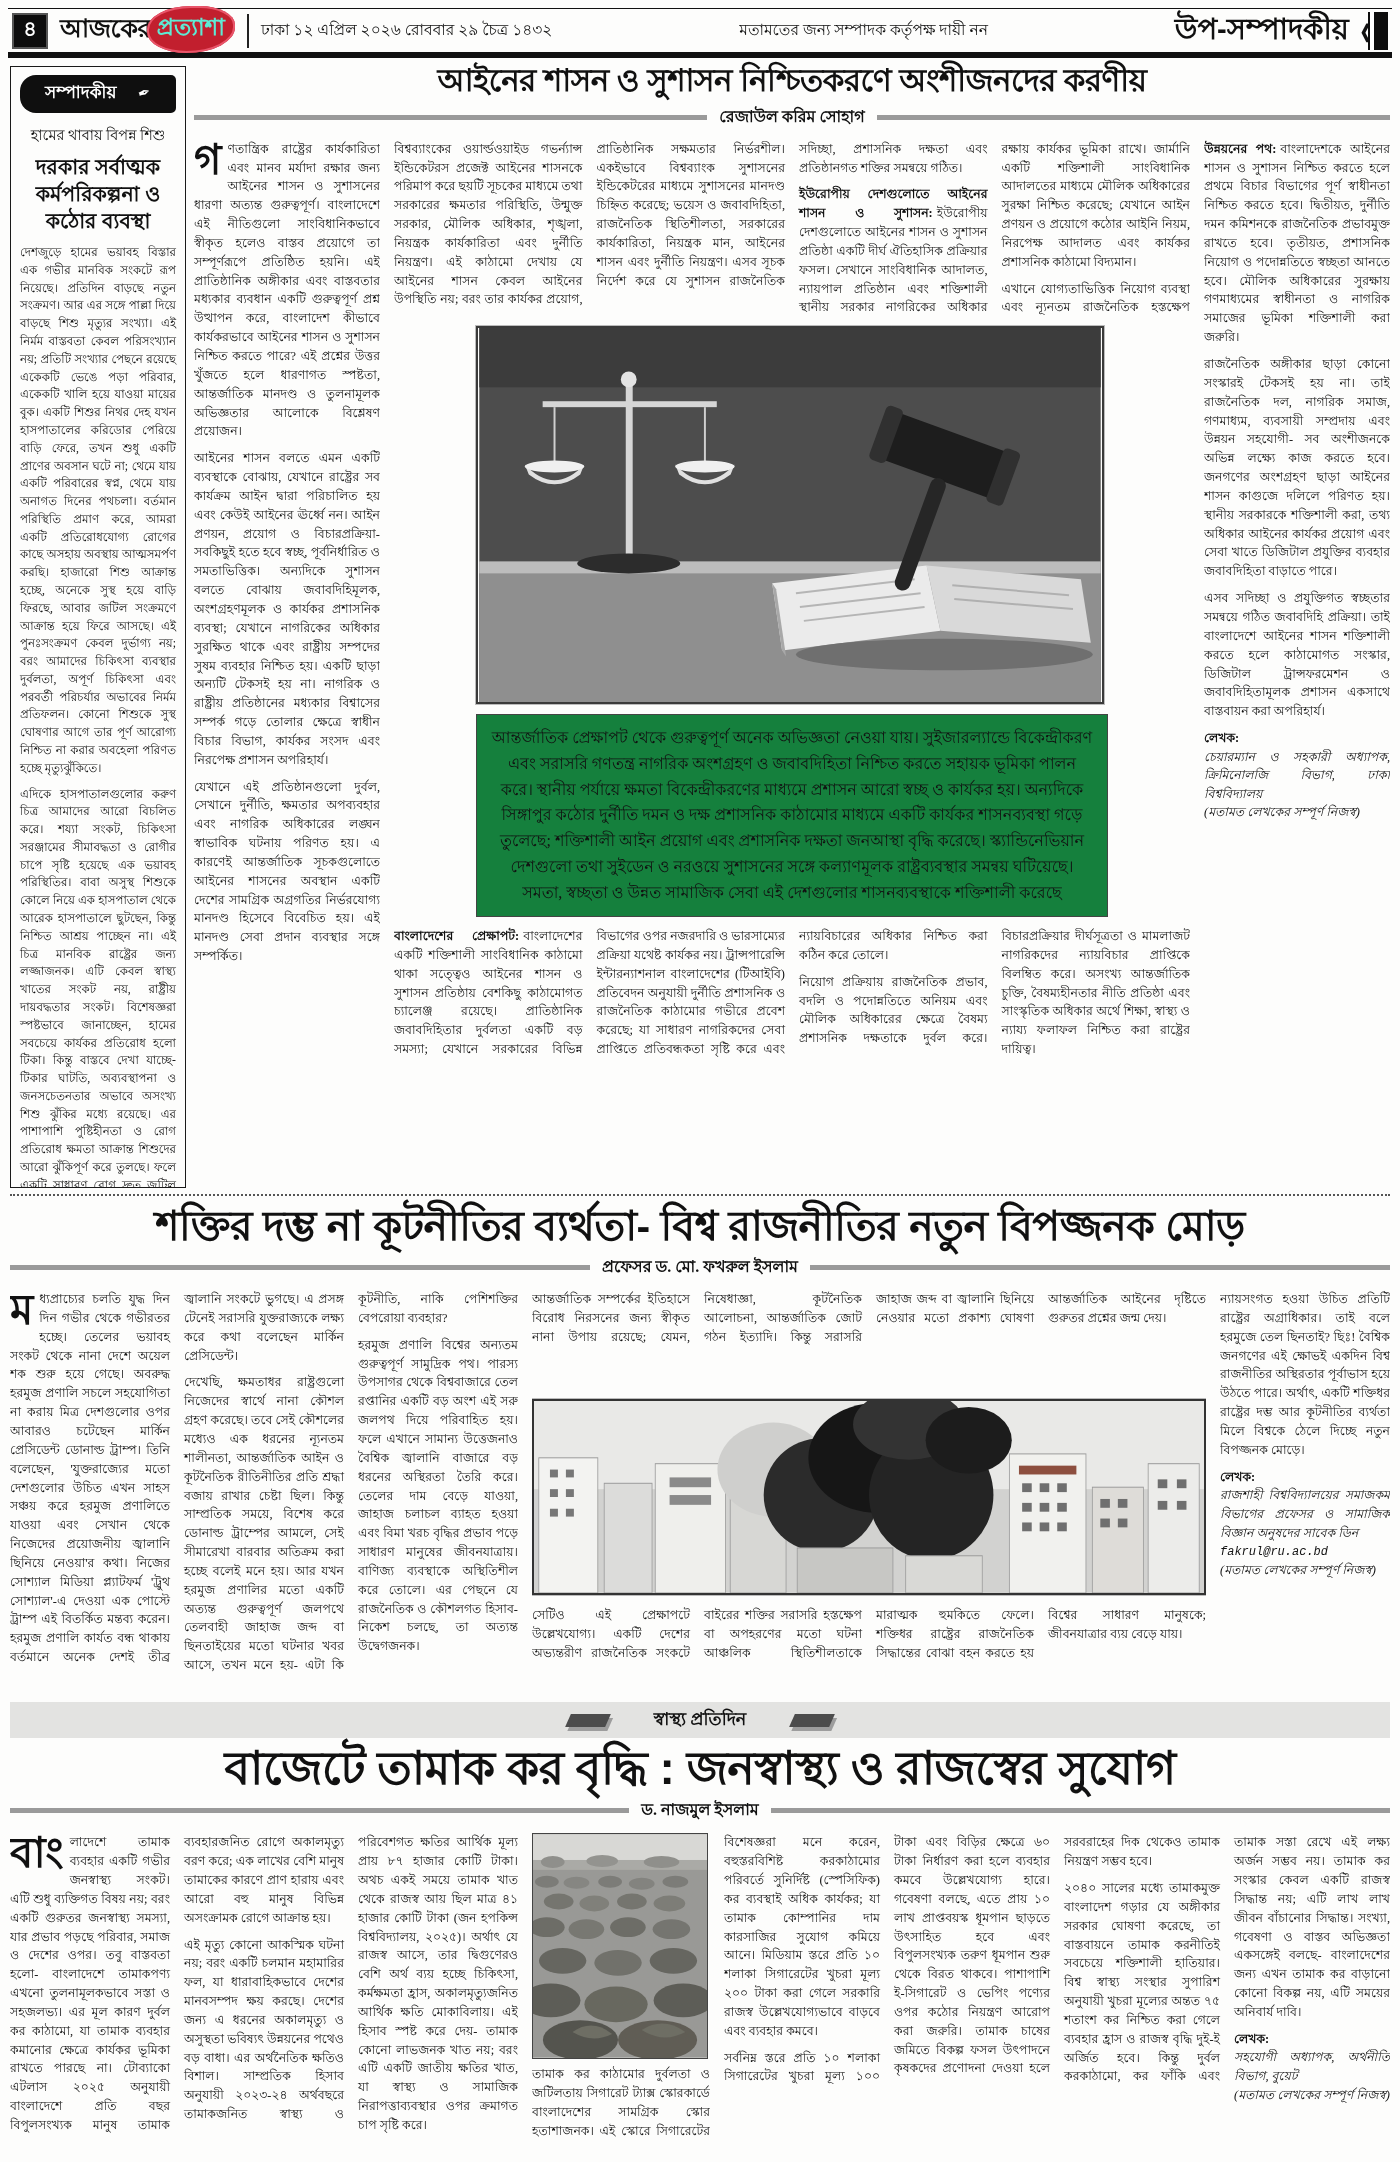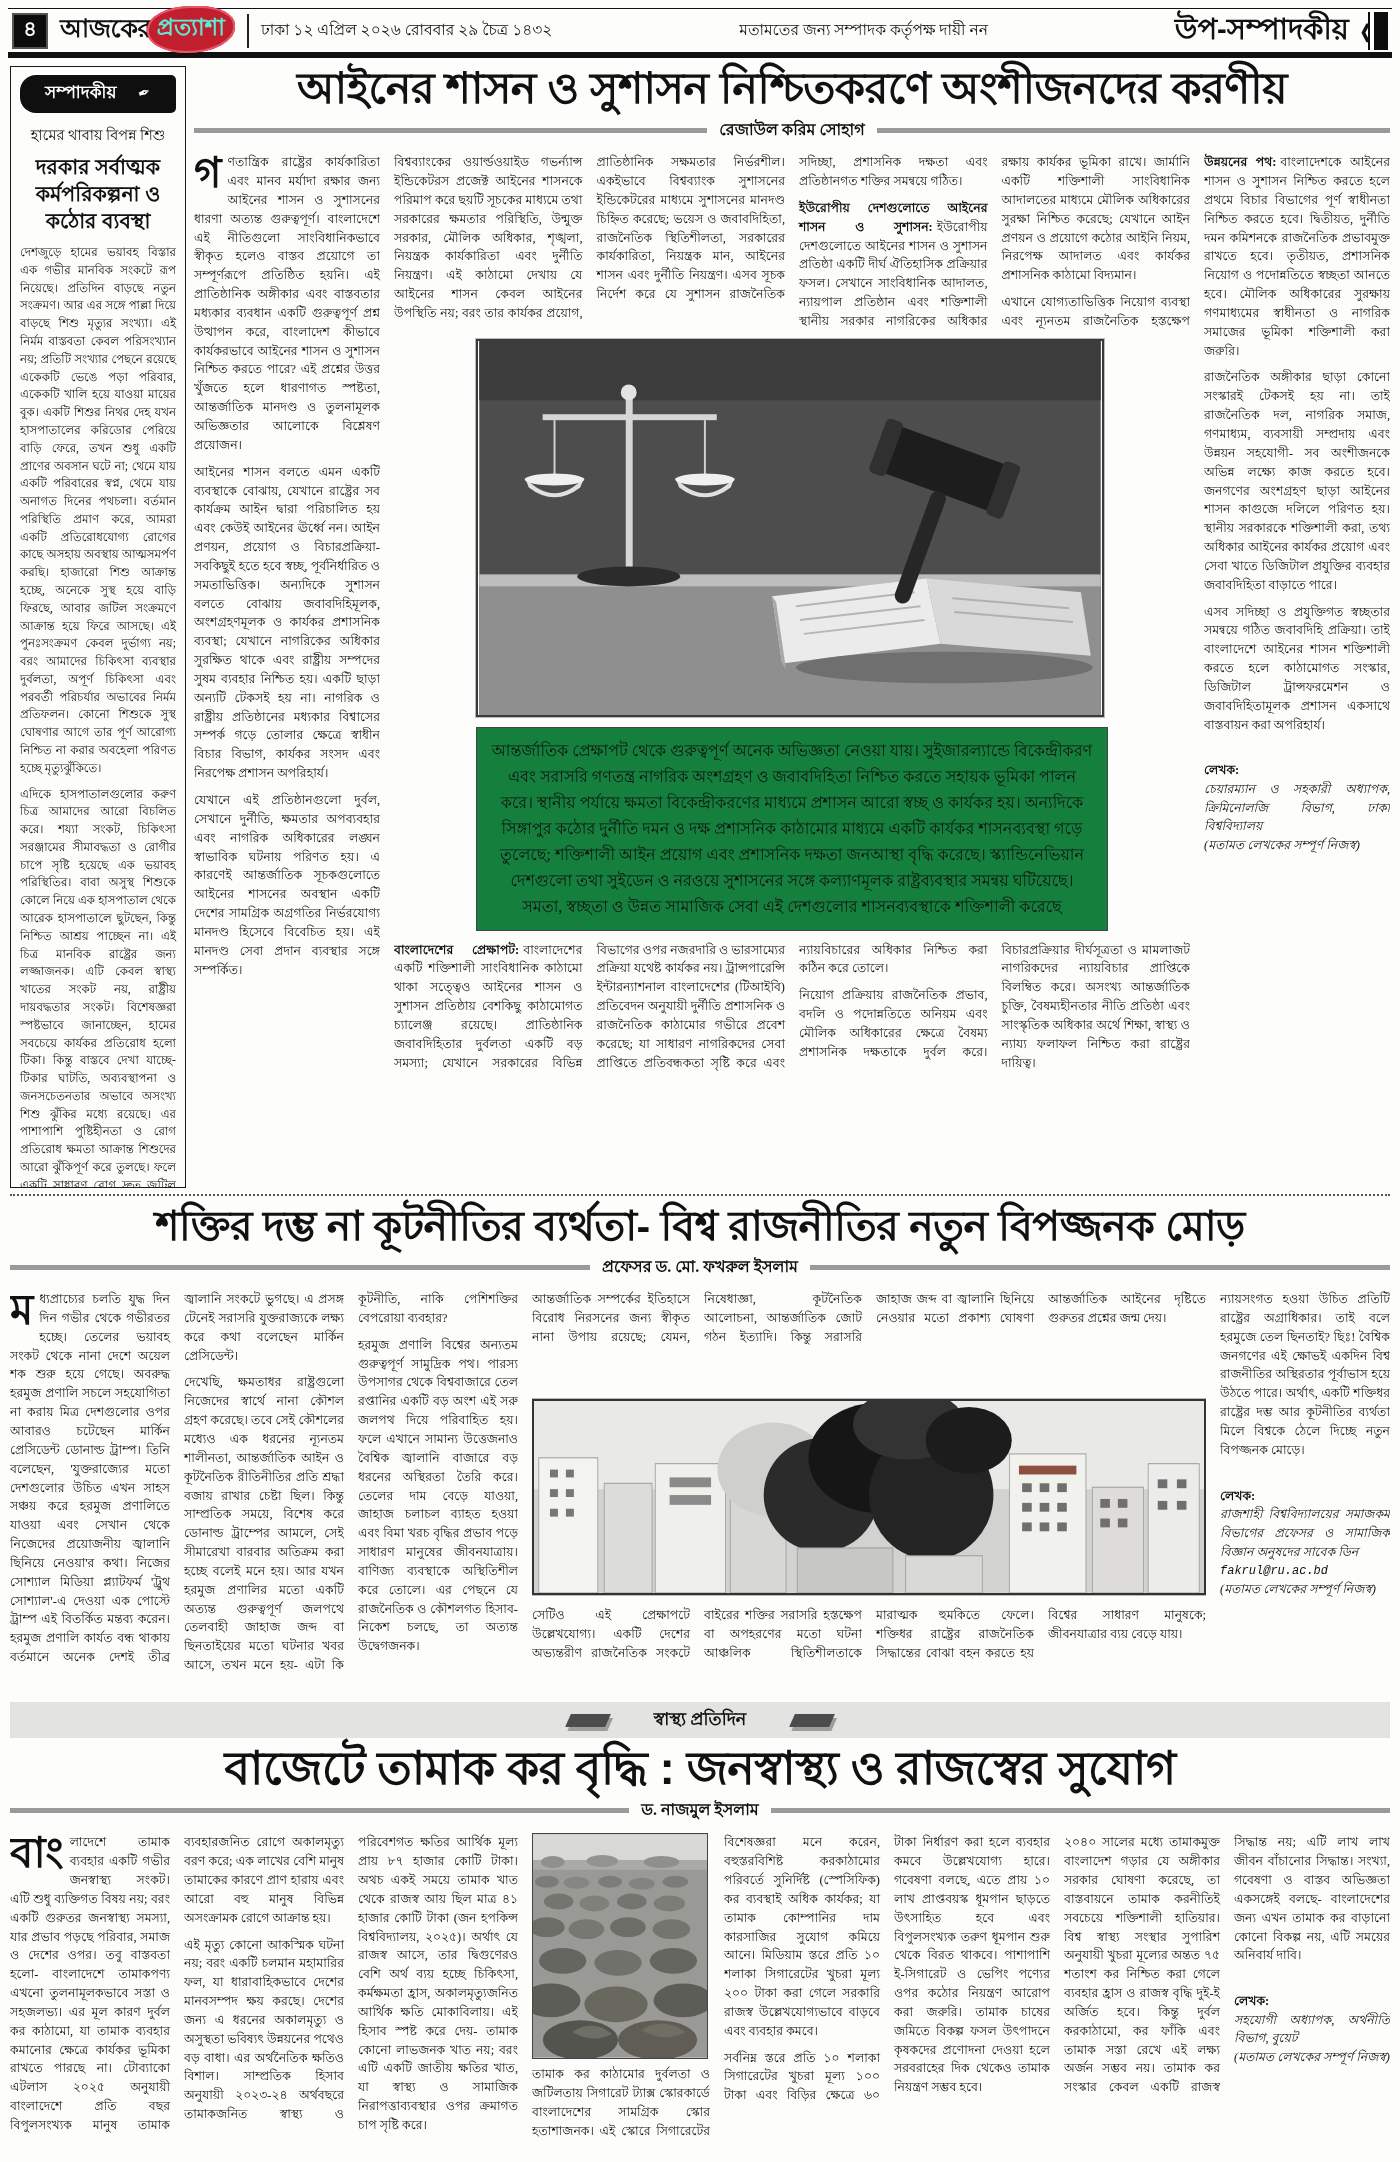--- a/index.html
+++ b/index.html
@@ -26,41 +26,41 @@
   .corner-chevron { font-size:20px; line-height:1; }
   .corner-bars { width:14px; height:38px; background:#0d0d0d; box-shadow:-4px 0 0 #fff,-6px 0 0 #0d0d0d; }
 
   
   .bp { font-size:12.4px; line-height:1.52; text-align:justify; margin:0 0 8px; }
   .lead-in { font-weight:bold; margin-right:4px; }
   .dc::first-letter { float:left; font-size:42px; line-height:0.85; font-weight:bold; padding:3px 6px 0 0; }
   .byline-row { display:flex; align-items:center; gap:12px; margin:5px 0 9px; }
   .byline-rule { flex:1; height:5px; background:#9a9a9a; }
   .byline { font-size:16px; font-weight:700; white-space:nowrap; }
-  .credit { font-size:12.4px; line-height:1.5; margin-top:27px; text-align:justify; }
+  .credit { font-size:12.4px; line-height:1.5; margin-top:8px; text-align:justify; }
   .credit b { font-style:normal; }
   .credit i { display:block; font-style:italic; }
   .credit .email { font-family:"Liberation Mono","DejaVu Sans Mono",monospace; font-style:italic; font-size:12px; }
 
   
   .editorial { position:absolute; left:10px; top:66px; width:176px; height:1122px;
                border:1.5px solid #1a1a1a; padding:8px 9px; overflow:hidden; }
   .ed-label { background:#0f0f0f; color:#fff; font-size:17px; font-weight:800;
               font-family:"Liberation Sans","DejaVu Sans",sans-serif;
               border-radius:16px 5px 5px 16px; padding:4px 8px 6px; text-align:center;
               display:flex; align-items:center; justify-content:center; gap:22px; }
   .pen-icon { font-size:15px; transform:rotate(-20deg); }
   .ed-kicker { text-align:center; font-size:14.5px; margin:11px 0 5px; }
   .ed-title { text-align:center; font-size:20.5px; font-weight:800; line-height:1.32; margin-bottom:10px;
               font-family:"Liberation Sans","DejaVu Sans",sans-serif; }
   .editorial .bp { font-size:11.7px; }
 
   
   .article1 { position:absolute; left:194px; top:64px; width:1196px; height:1124px; }
-  .a1-headline { font-size:43px; font-weight:800; text-align:center; line-height:1.12;
+  .a1-headline { font-size:31px; font-weight:800; text-align:center; line-height:1.12;
                  font-family:"Liberation Sans","DejaVu Sans",sans-serif; letter-spacing:-0.5px; }
   .a1-body { display:flex; gap:14px; height:1010px; margin-top:2px; }
   .a1-col { width:186px; overflow:hidden; flex:none; }
   .a1-center { flex:1; display:flex; flex-direction:column; overflow:hidden; }
   .band-top { columns:4; column-gap:14px; height:180px; overflow:hidden; }
   .band-bottom { columns:4; column-gap:14px; flex:1; overflow:hidden; margin-top:10px; }
   .a1-figure { width:632px; margin:6px auto 0; }
   .fig-frame { border:2px solid #3a3a3a; outline:1px solid #bbb; display:block; }
   .a1-caption { background:#15803d; border:1.5px solid #444; margin:10px auto 0; width:632px;
                 padding:10px 14px; font-size:16px; line-height:1.62; text-align:center; }

